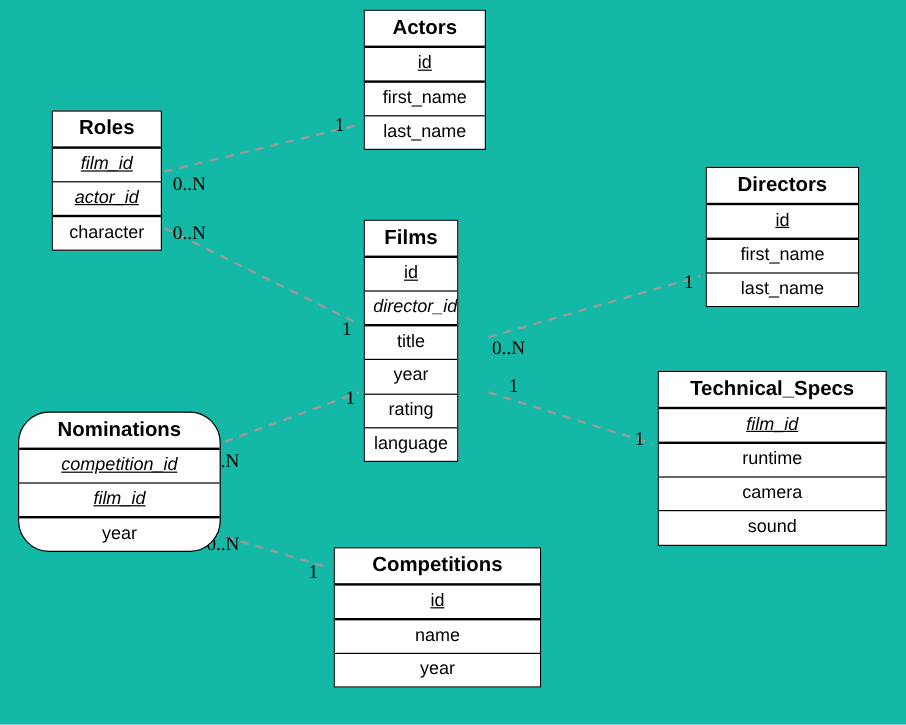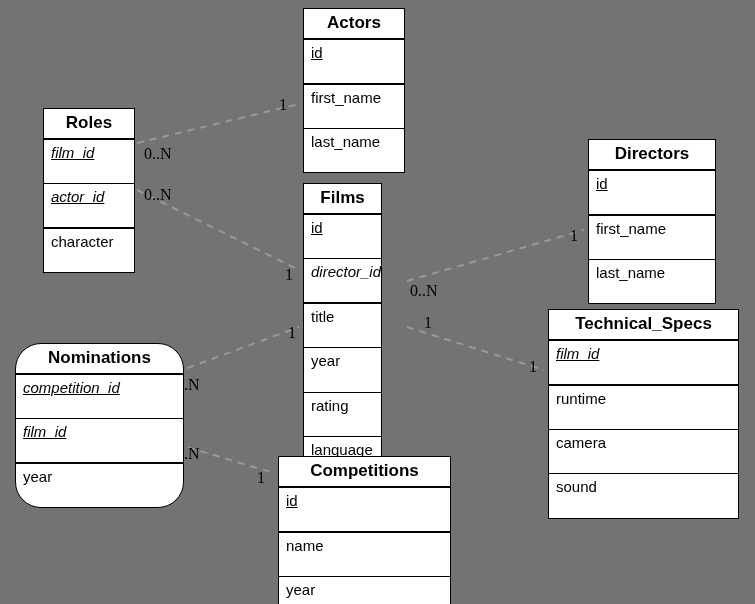--- a/index.html
+++ b/index.html
@@ -3,21 +3,21 @@
 <meta charset="utf-8">
 <style>
   html, body {
     margin: 0; padding: 0;
     background: #ffffff;
   }
   #canvas {
     position: relative;
     width: 755px;
     height: 604px;
-    background: #737373;
+    background: #14b8a6;
     overflow: hidden;
     font-family: "Liberation Sans", sans-serif;
   }
   
   .entity {
     position: absolute;
     box-sizing: border-box;
     border: 1.6px solid #000000;
     background: #ffffff;
     z-index: 3;
@@ -29,22 +29,22 @@
     color: #000000;
     padding: 4px 6px 5px 6px;
     border-bottom: 2.4px solid #000000;
     line-height: 1.15;
     white-space: nowrap;
   }
   .attrs { display: block; }
   .attr {
     font-size: 15px;
     color: #000000;
-    text-align: left;
-    padding: 4px 7px 22px 7px;
+    text-align: center;
+    padding: 4px 7px 6px 7px;
     border-bottom: 1.2px solid #000000;
     line-height: 1.15;
     white-space: nowrap;
     overflow: hidden;
   }
   .attr:last-child { border-bottom: none; }
   .attr.keyend { border-bottom: 2.4px solid #000000; }
   .attr .txt { display: inline; }
   .attr.pk .txt { text-decoration: underline; }
   .attr.fk .txt { font-style: italic; }
@@ -85,21 +85,21 @@
 
   <div id="entities-layer">
       <div class="entity" style="left: 303px; top: 8px; width: 102px;">
         <div class="entity-title">Actors</div>
         <div class="attrs">
           <div class="attr pk keyend"><span class="txt">id</span></div>
           <div class="attr"><span class="txt">first_name</span></div>
           <div class="attr"><span class="txt">last_name</span></div>
         </div>
       </div>
-      <div class="entity" style="left: 43px; top: 108px; width: 92px;">
+      <div class="entity" style="left: 43px; top: 92px; width: 92px;">
         <div class="entity-title">Roles</div>
         <div class="attrs">
           <div class="attr fkpk"><span class="txt">film_id</span></div>
           <div class="attr fkpk keyend"><span class="txt">actor_id</span></div>
           <div class="attr"><span class="txt">character</span></div>
         </div>
       </div>
       <div class="entity" style="left: 303px; top: 183px; width: 79px;">
         <div class="entity-title">Films</div>
         <div class="attrs">

